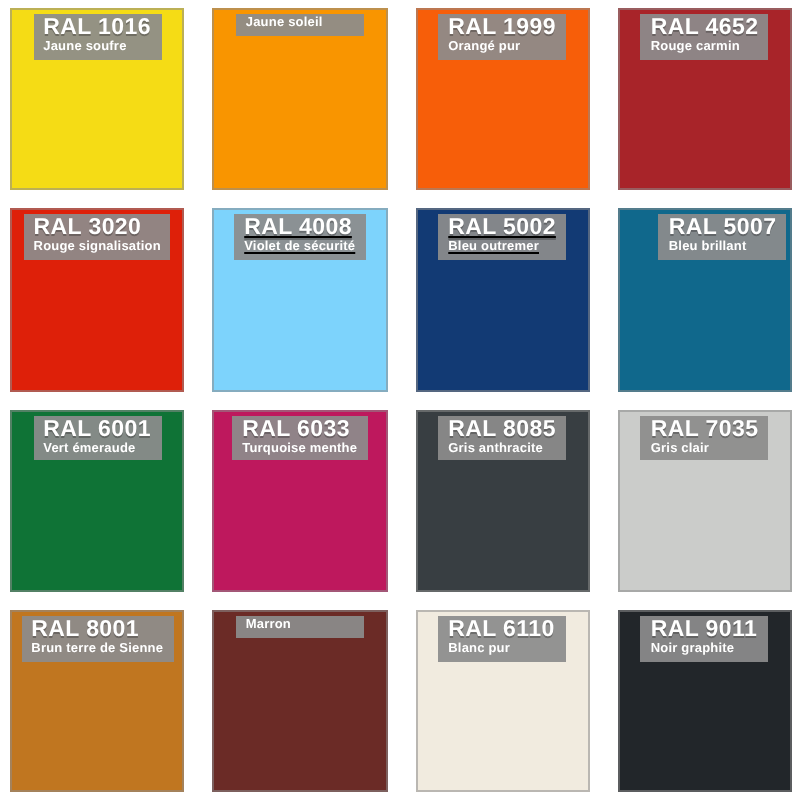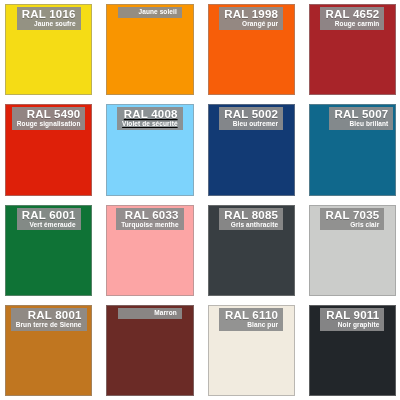--- a/index.html
+++ b/index.html
@@ -39,21 +39,21 @@
     overflow: hidden;
   }
 
   .label-chip {
     margin-top: 2px;
     box-sizing: border-box;
     min-width: 64px;
     max-width: 94%;
     padding: 1px 5px 2px 5px;
     background: rgba(140, 140, 140, 0.93);
-    text-align: right;
+    text-align: left;
     line-height: 1.05;
     user-select: none;
   }
 
   .ral-code {
     display: block;
     color: #ffffff;
     font-size: 11.5px;
     font-weight: bold;
     letter-spacing: 0.2px;
@@ -81,61 +81,61 @@
         <span class="ral-name">Jaune soufre</span>
       </div>
     </div>
     <div class="swatch" style="background: rgb(249, 149, 0);">
       <div class="label-chip">
         <span class="ral-name">Jaune soleil</span>
       </div>
     </div>
     <div class="swatch" style="background: rgb(247, 94, 9);">
       <div class="label-chip">
-        <span class="ral-code">RAL 1998</span>
+        <span class="ral-code">RAL 1999</span>
         <span class="ral-name">Orangé pur</span>
       </div>
     </div>
     <div class="swatch" style="background: rgb(168, 36, 41);">
       <div class="label-chip">
         <span class="ral-code">RAL 4652</span>
         <span class="ral-name">Rouge carmin</span>
       </div>
     </div>
     <div class="swatch" style="background: rgb(222, 32, 9);">
       <div class="label-chip">
-        <span class="ral-code">RAL 5490</span>
+        <span class="ral-code">RAL 3020</span>
         <span class="ral-name">Rouge signalisation</span>
       </div>
     </div>
     <div class="swatch" style="background: #7dd3fc; text-decoration: underline;">
       <div class="label-chip">
         <span class="ral-code">RAL 4008</span>
         <span class="ral-name">Violet de sécurité</span>
       </div>
     </div>
-    <div class="swatch" style="background: rgb(18, 58, 116);">
+    <div class="swatch" style="background: rgb(18, 58, 116); text-decoration: underline;">
       <div class="label-chip">
         <span class="ral-code">RAL 5002</span>
         <span class="ral-name">Bleu outremer</span>
       </div>
     </div>
     <div class="swatch" style="background: rgb(16, 104, 140); padding-left: 18px;">
       <div class="label-chip">
         <span class="ral-code">RAL 5007</span>
         <span class="ral-name">Bleu brillant</span>
       </div>
     </div>
     <div class="swatch" style="background: rgb(15, 115, 54);">
       <div class="label-chip">
         <span class="ral-code">RAL 6001</span>
         <span class="ral-name">Vert émeraude</span>
       </div>
     </div>
-    <div class="swatch" style="background: #fca5a5;">
+    <div class="swatch" style="background: #be185d;">
       <div class="label-chip">
         <span class="ral-code">RAL 6033</span>
         <span class="ral-name">Turquoise menthe</span>
       </div>
     </div>
     <div class="swatch" style="background: rgb(56, 62, 66);">
       <div class="label-chip">
         <span class="ral-code">RAL 8085</span>
         <span class="ral-name">Gris anthracite</span>
       </div>

